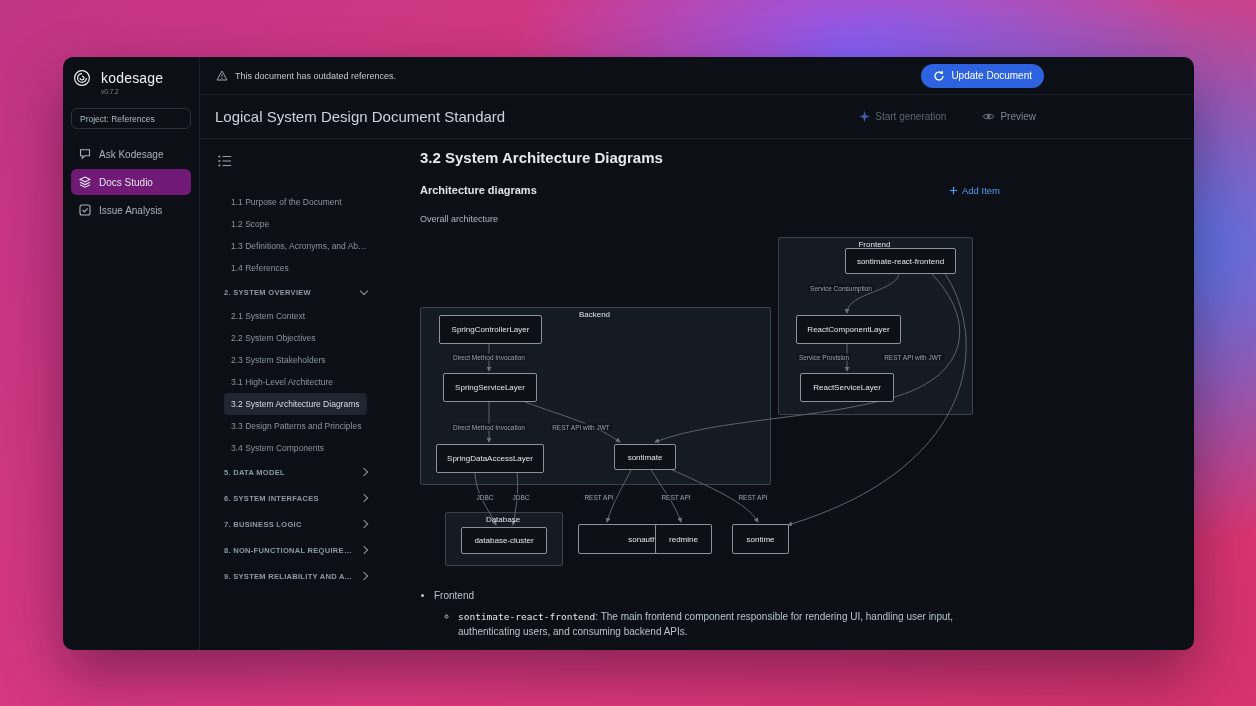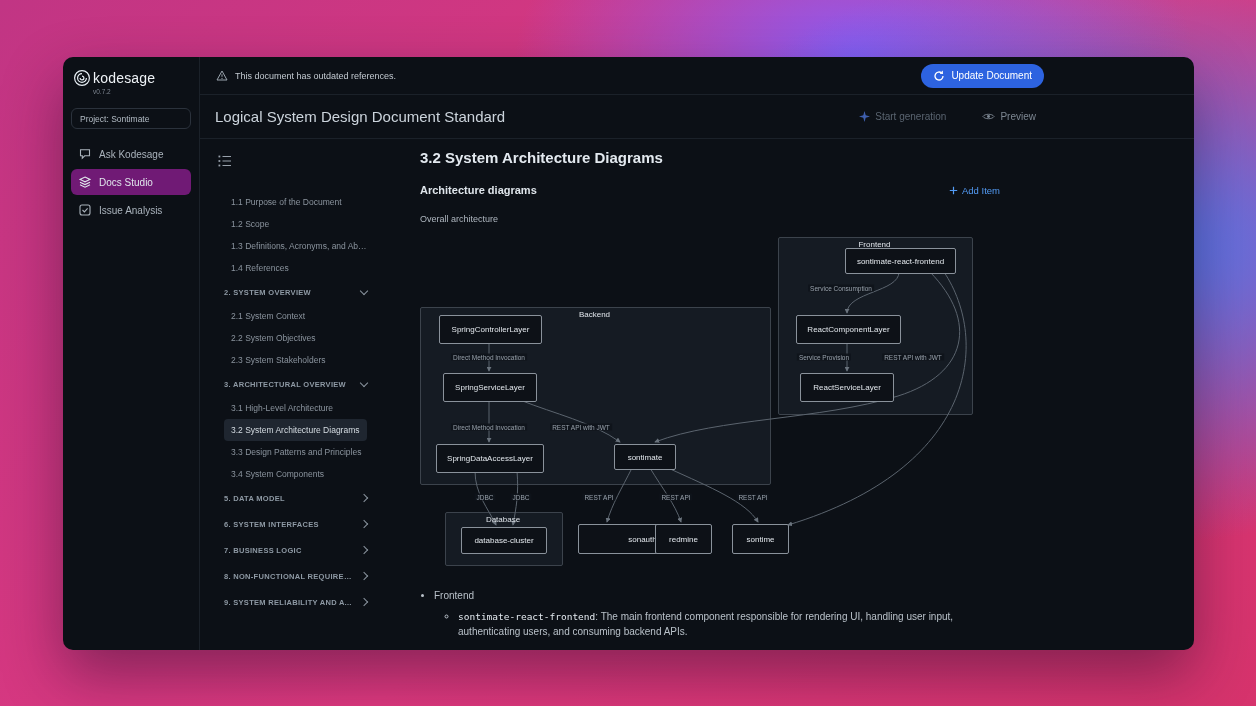--- a/index.html
+++ b/index.html
@@ -11,21 +11,21 @@
       radial-gradient(45% 45% at 68% 8%, #8a5cf6 0%, rgba(138,92,246,0) 60%),
       linear-gradient(135deg, #c13584 0%, #e0397f 55%, #d6336c 100%);
   }
   .window{
     position:absolute;left:63px;top:57px;width:1131px;height:593px;
     background:#0c1016;border-radius:10px;display:flex;overflow:hidden;
     box-shadow:0 25px 60px rgba(30,10,40,.45);color:#adb5bd;
   }
   
   .sidebar{width:137px;flex:none;border-right:1px solid #1b2129;display:flex;flex-direction:column;padding:12px 8px;box-sizing:border-box;}
-  .logo-row{display:flex;align-items:flex-start;gap:2px;padding-left:2px;}
+  .logo-row{display:flex;align-items:flex-start;gap:10px;padding-left:2px;}
   .logo-name{font-size:14px;color:#eef2f6;font-weight:500;letter-spacing:.2px;line-height:15px;}
   .logo-ver{font-size:6.5px;color:#7d8590;display:block;margin-top:1px;}
   .project-pill{margin-top:13px;height:19px;border:1px solid #2b323c;border-radius:6px;display:flex;align-items:center;padding:0 8px;font-size:8.5px;color:#b3bcc5;cursor:pointer;}
   .nav{margin-top:12px;display:flex;flex-direction:column;gap:2px;}
   .nav-item{height:26px;border-radius:6px;display:flex;align-items:center;gap:8px;padding:0 8px;font-size:10px;color:#aab3bc;cursor:pointer;}
   .nav-item.active{background:#701a75;color:#dfe5eb;}
   .nav-item svg{flex:none;}
   .spacer{flex:1;}
   
   .main{flex:1;display:flex;flex-direction:column;min-width:0;}
@@ -86,21 +86,21 @@
           <path d="M9 7.1 a1.9 1.9 0 1 1 -1.9 1.9"></path>
         </svg>
       </span>
       <span>
         <span class="logo-name">kodesage</span>
         <span class="logo-ver">v0.7.2</span>
       </span>
     </div>
 
     <div class="project-pill">
-      <span>Project: Sontimate</span>
+      <span>Project: References</span>
     </div>
 
     <div class="nav">
       <div class="nav-item">
         <span>
           <svg width="12" height="12" viewBox="0 0 12 12" fill="none" stroke="#aab3bc" stroke-width="1.1">
             <path d="M1.5 1.8 h9 v6 h-4.8 l-2.4 2.4 v-2.4 h-1.8 z"></path>
           </svg>
         </span>
         <span>Ask Kodesage</span>
@@ -197,24 +197,20 @@
           <div class="o-item">1.4 References</div>
 
           <div class="o-sec">
             <span class="o-label">2. SYSTEM OVERVIEW</span>
             <span class="chev down"></span>
           </div>
           <div class="o-item">2.1 System Context</div>
           <div class="o-item">2.2 System Objectives</div>
           <div class="o-item">2.3 System Stakeholders</div>
 
-          <div class="o-sec">
-            <span class="o-label">3. ARCHITECTURAL OVERVIEW</span>
-            <span class="chev down"></span>
-          </div>
           <div class="o-item">3.1 High-Level Architecture</div>
           <div class="o-item selected">3.2 System Architecture Diagrams</div>
           <div class="o-item">3.3 Design Patterns and Principles</div>
           <div class="o-item">3.4 System Components</div>
 
           <div class="o-sec">
             <span class="o-label">5. DATA MODEL</span>
             <span class="chev right"></span>
           </div>
           <div class="o-sec">

